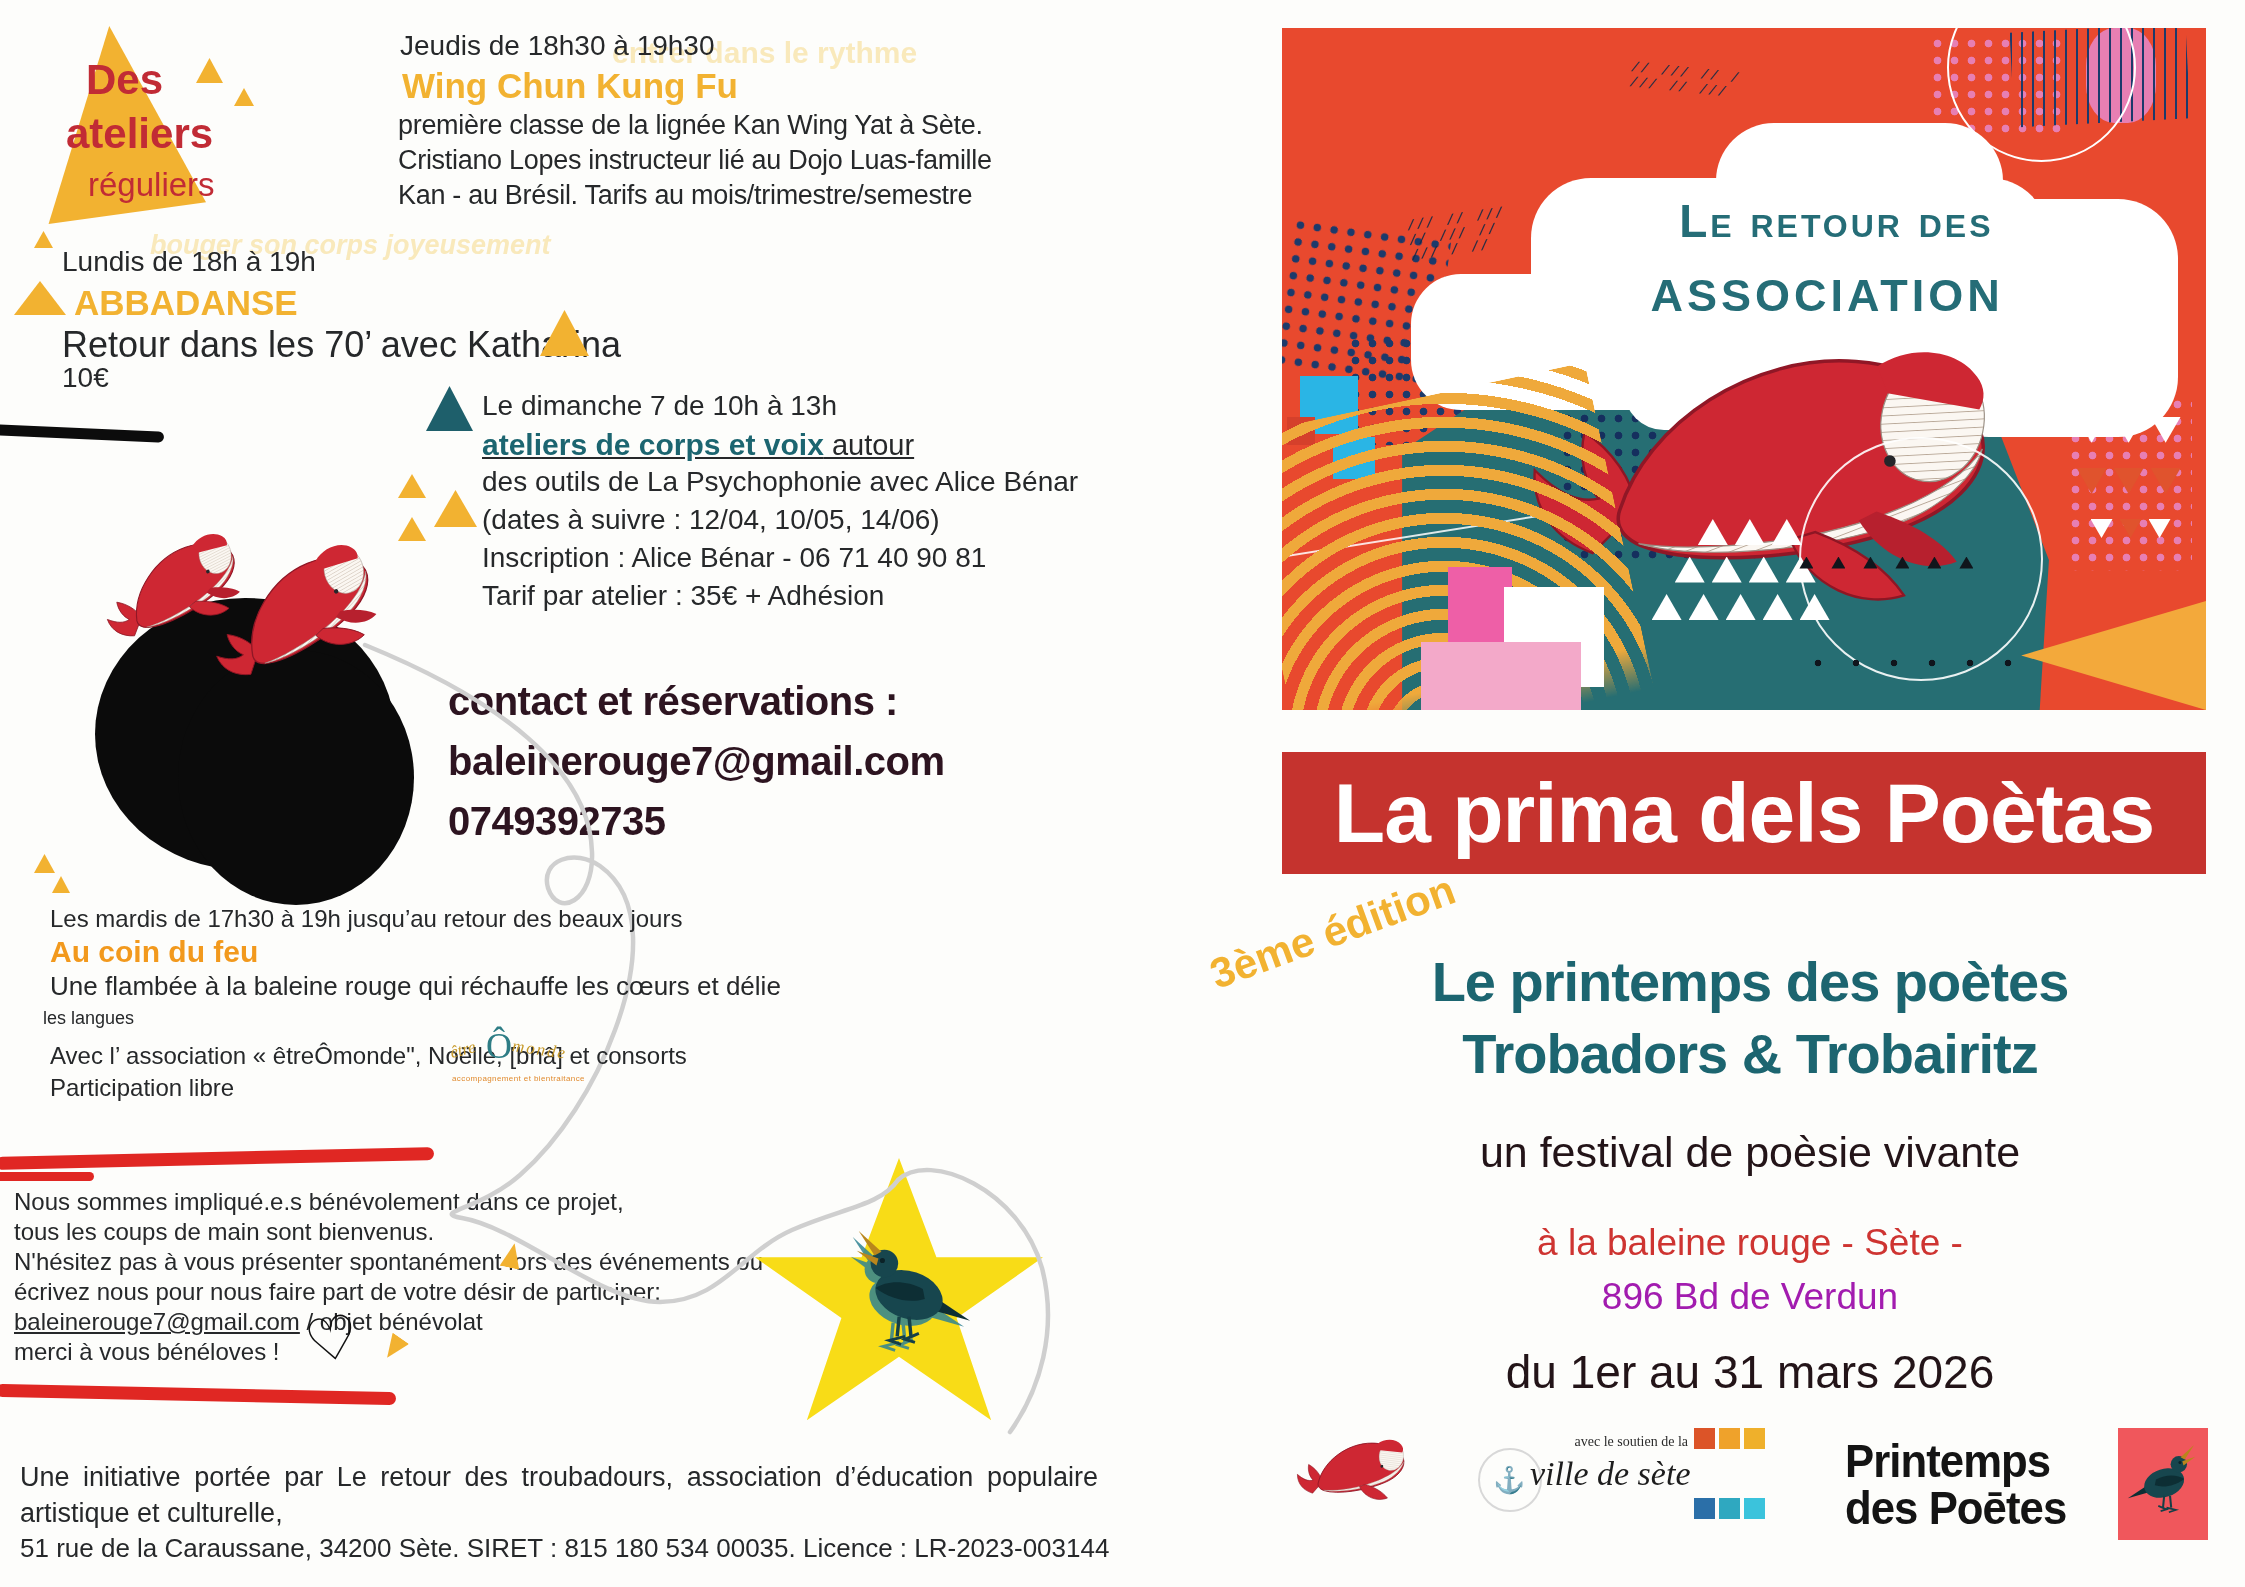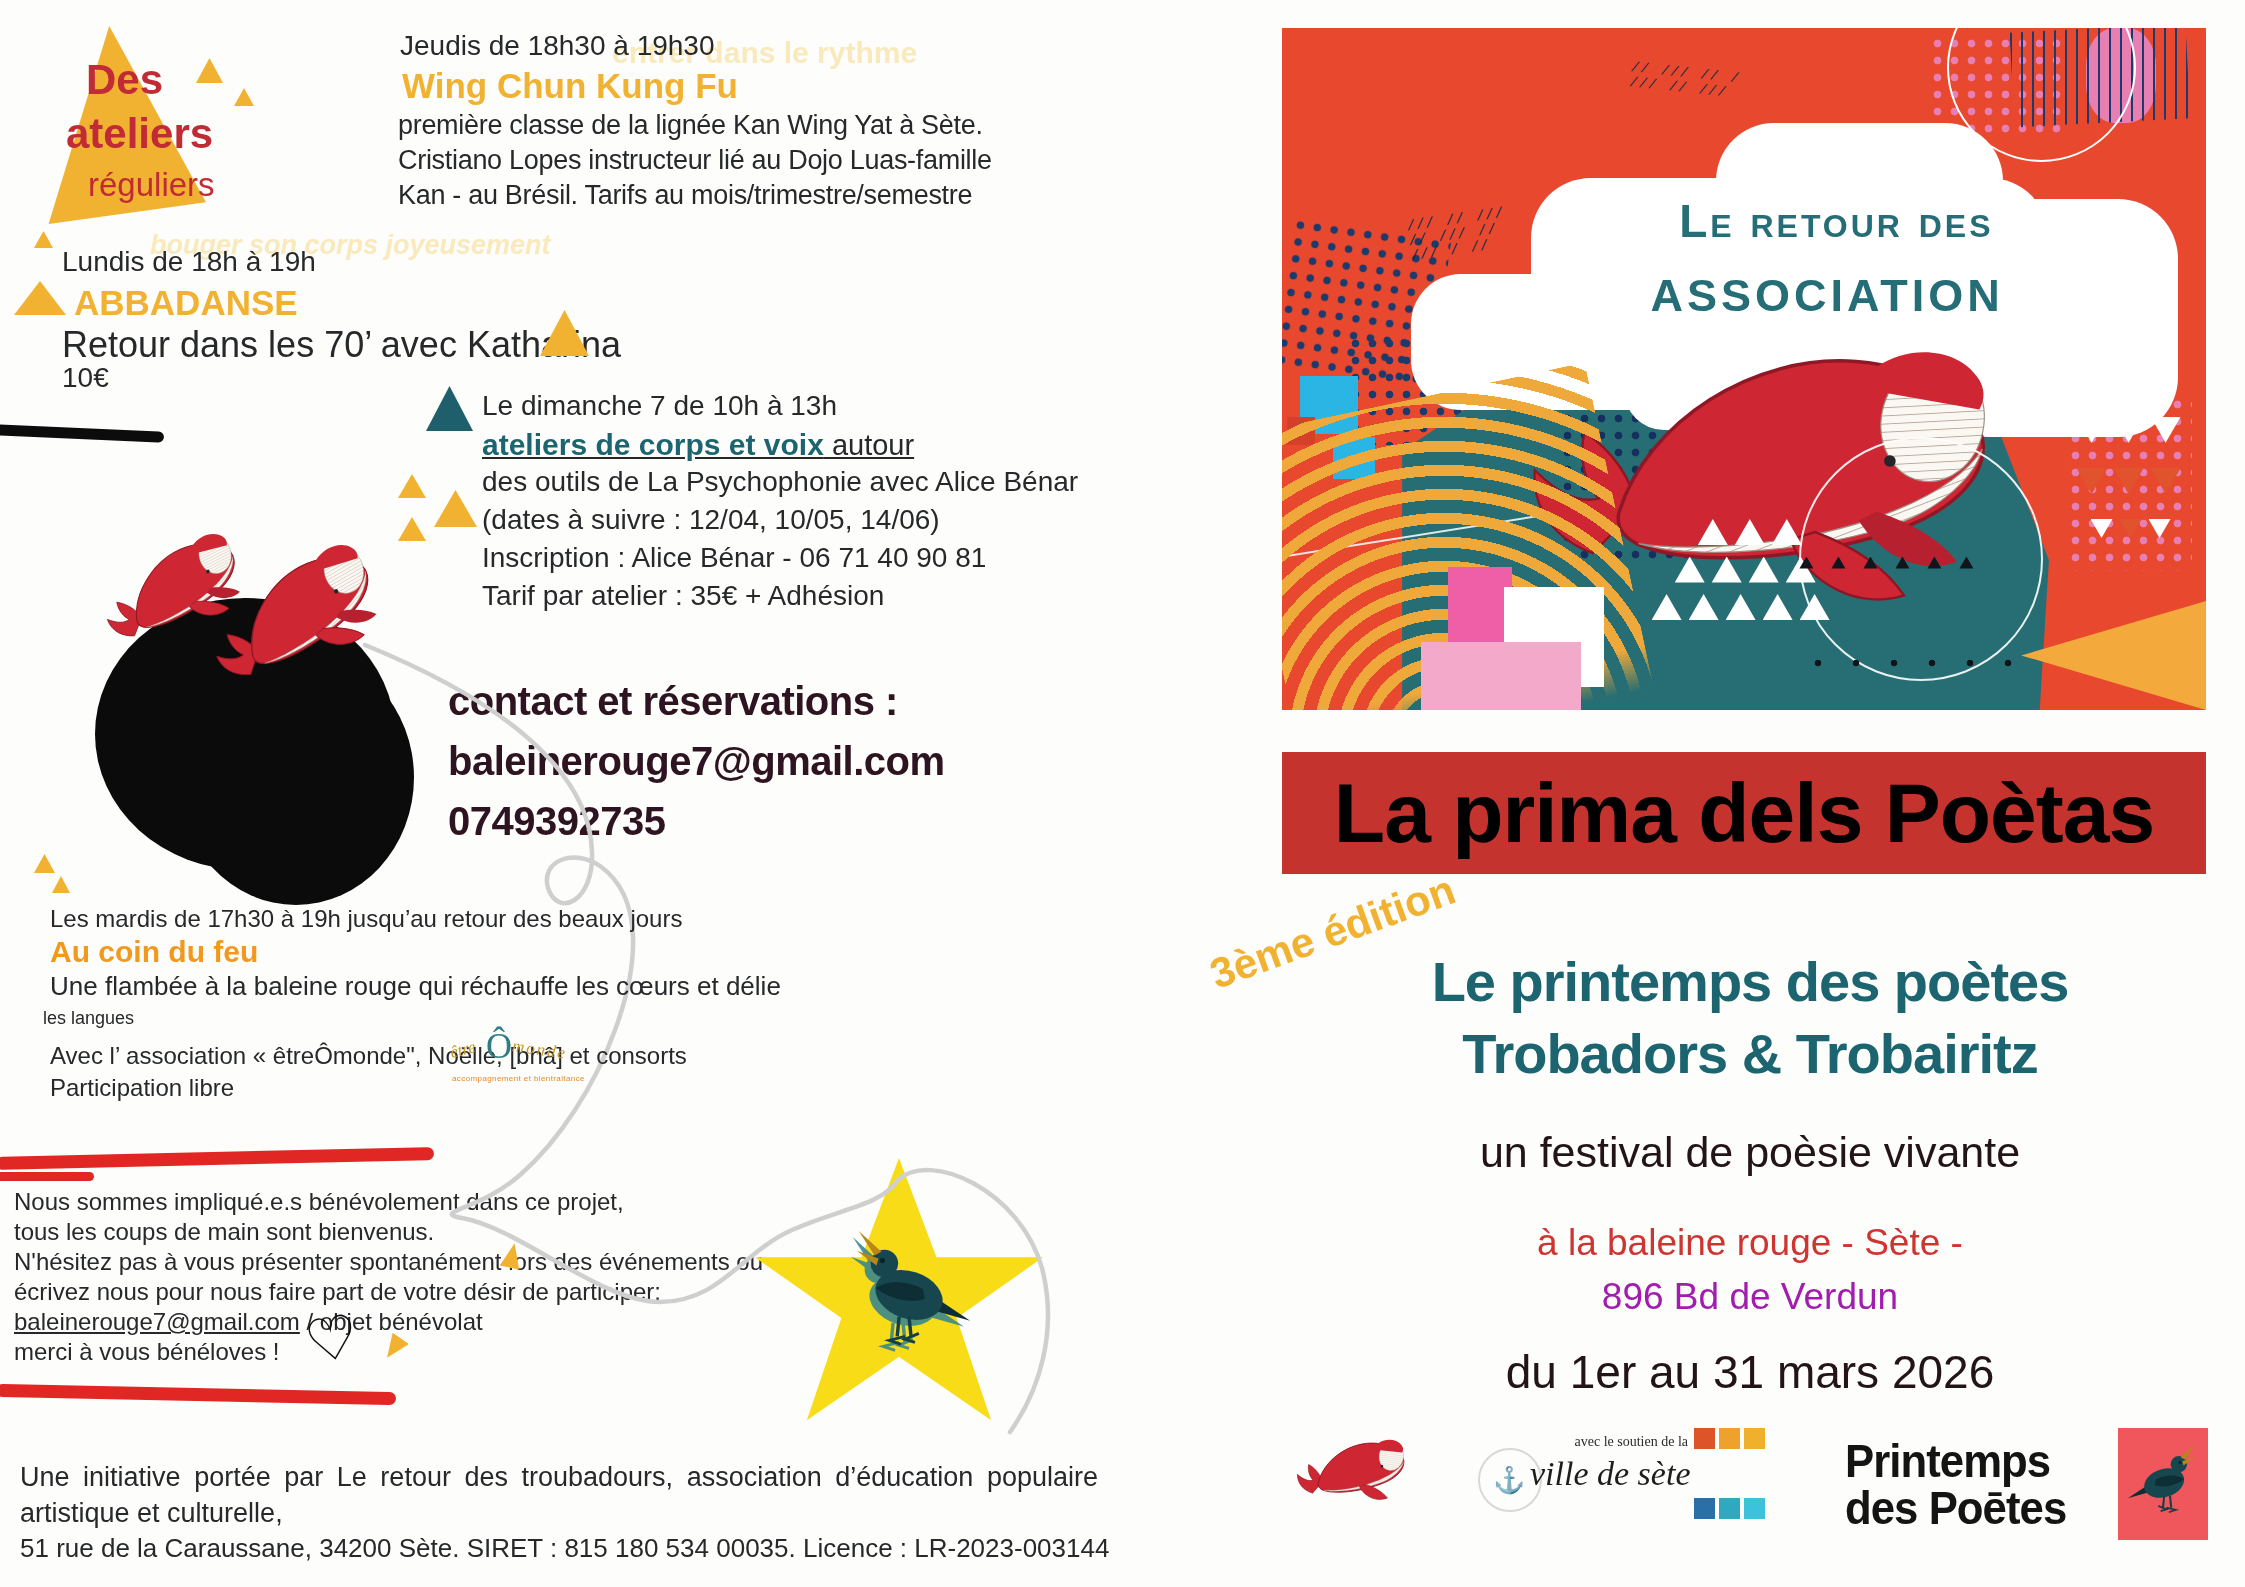--- a/index.html
+++ b/index.html
@@ -20,21 +20,21 @@
   .ghost{color:rgba(243,200,85,0.38);font-weight:bold;}
   .stroke{position:absolute;background:#E02723;border-radius:9px;}
   .contact{color:#2D1420;font-weight:bold;letter-spacing:-0.5px;}
   .blob{position:absolute;background:#0b0b0b;border-radius:50%;}
   .star{position:absolute;background:#F8DC17;
         clip-path:polygon(50% 0%,63% 36%,100% 36%,70% 58%,82% 95%,50% 72%,18% 95%,30% 58%,0% 36%,37% 36%);}
   .sq{position:absolute;}
   .illus{position:absolute;background:#E8492E;overflow:hidden;}
   .cloud{position:absolute;background:#fff;border-radius:60px;}
   .banner{position:absolute;background:#C5332E;display:flex;align-items:center;justify-content:center;}
-  .banner span{color:#000000;font-size:84px;font-weight:800;letter-spacing:-1px;}
+  .banner span{color:#ffffff;font-size:84px;font-weight:800;letter-spacing:-1px;}
   .ctr{text-align:center;white-space:nowrap;}
   .serif-it{font-family:"Liberation Serif",serif;font-style:italic;}
   .ppl{font-weight:800;color:#141414;letter-spacing:-1px;transform:scaleX(.95);transform-origin:left;}
   .trirow{position:absolute;display:flex;gap:7px;}
   .trirow div{width:30px;height:26px;clip-path:polygon(0 0,100% 0,50% 100%);}
   .trirow.up div{clip-path:polygon(50% 0,100% 100%,0 100%);}
   .confetti{position:absolute;color:#132b46;font-weight:bold;letter-spacing:7px;line-height:15px;font-size:15px;opacity:.9;}
   .just{text-align:justify;text-align-last:justify;white-space:normal;}
 </style>
 </head>

